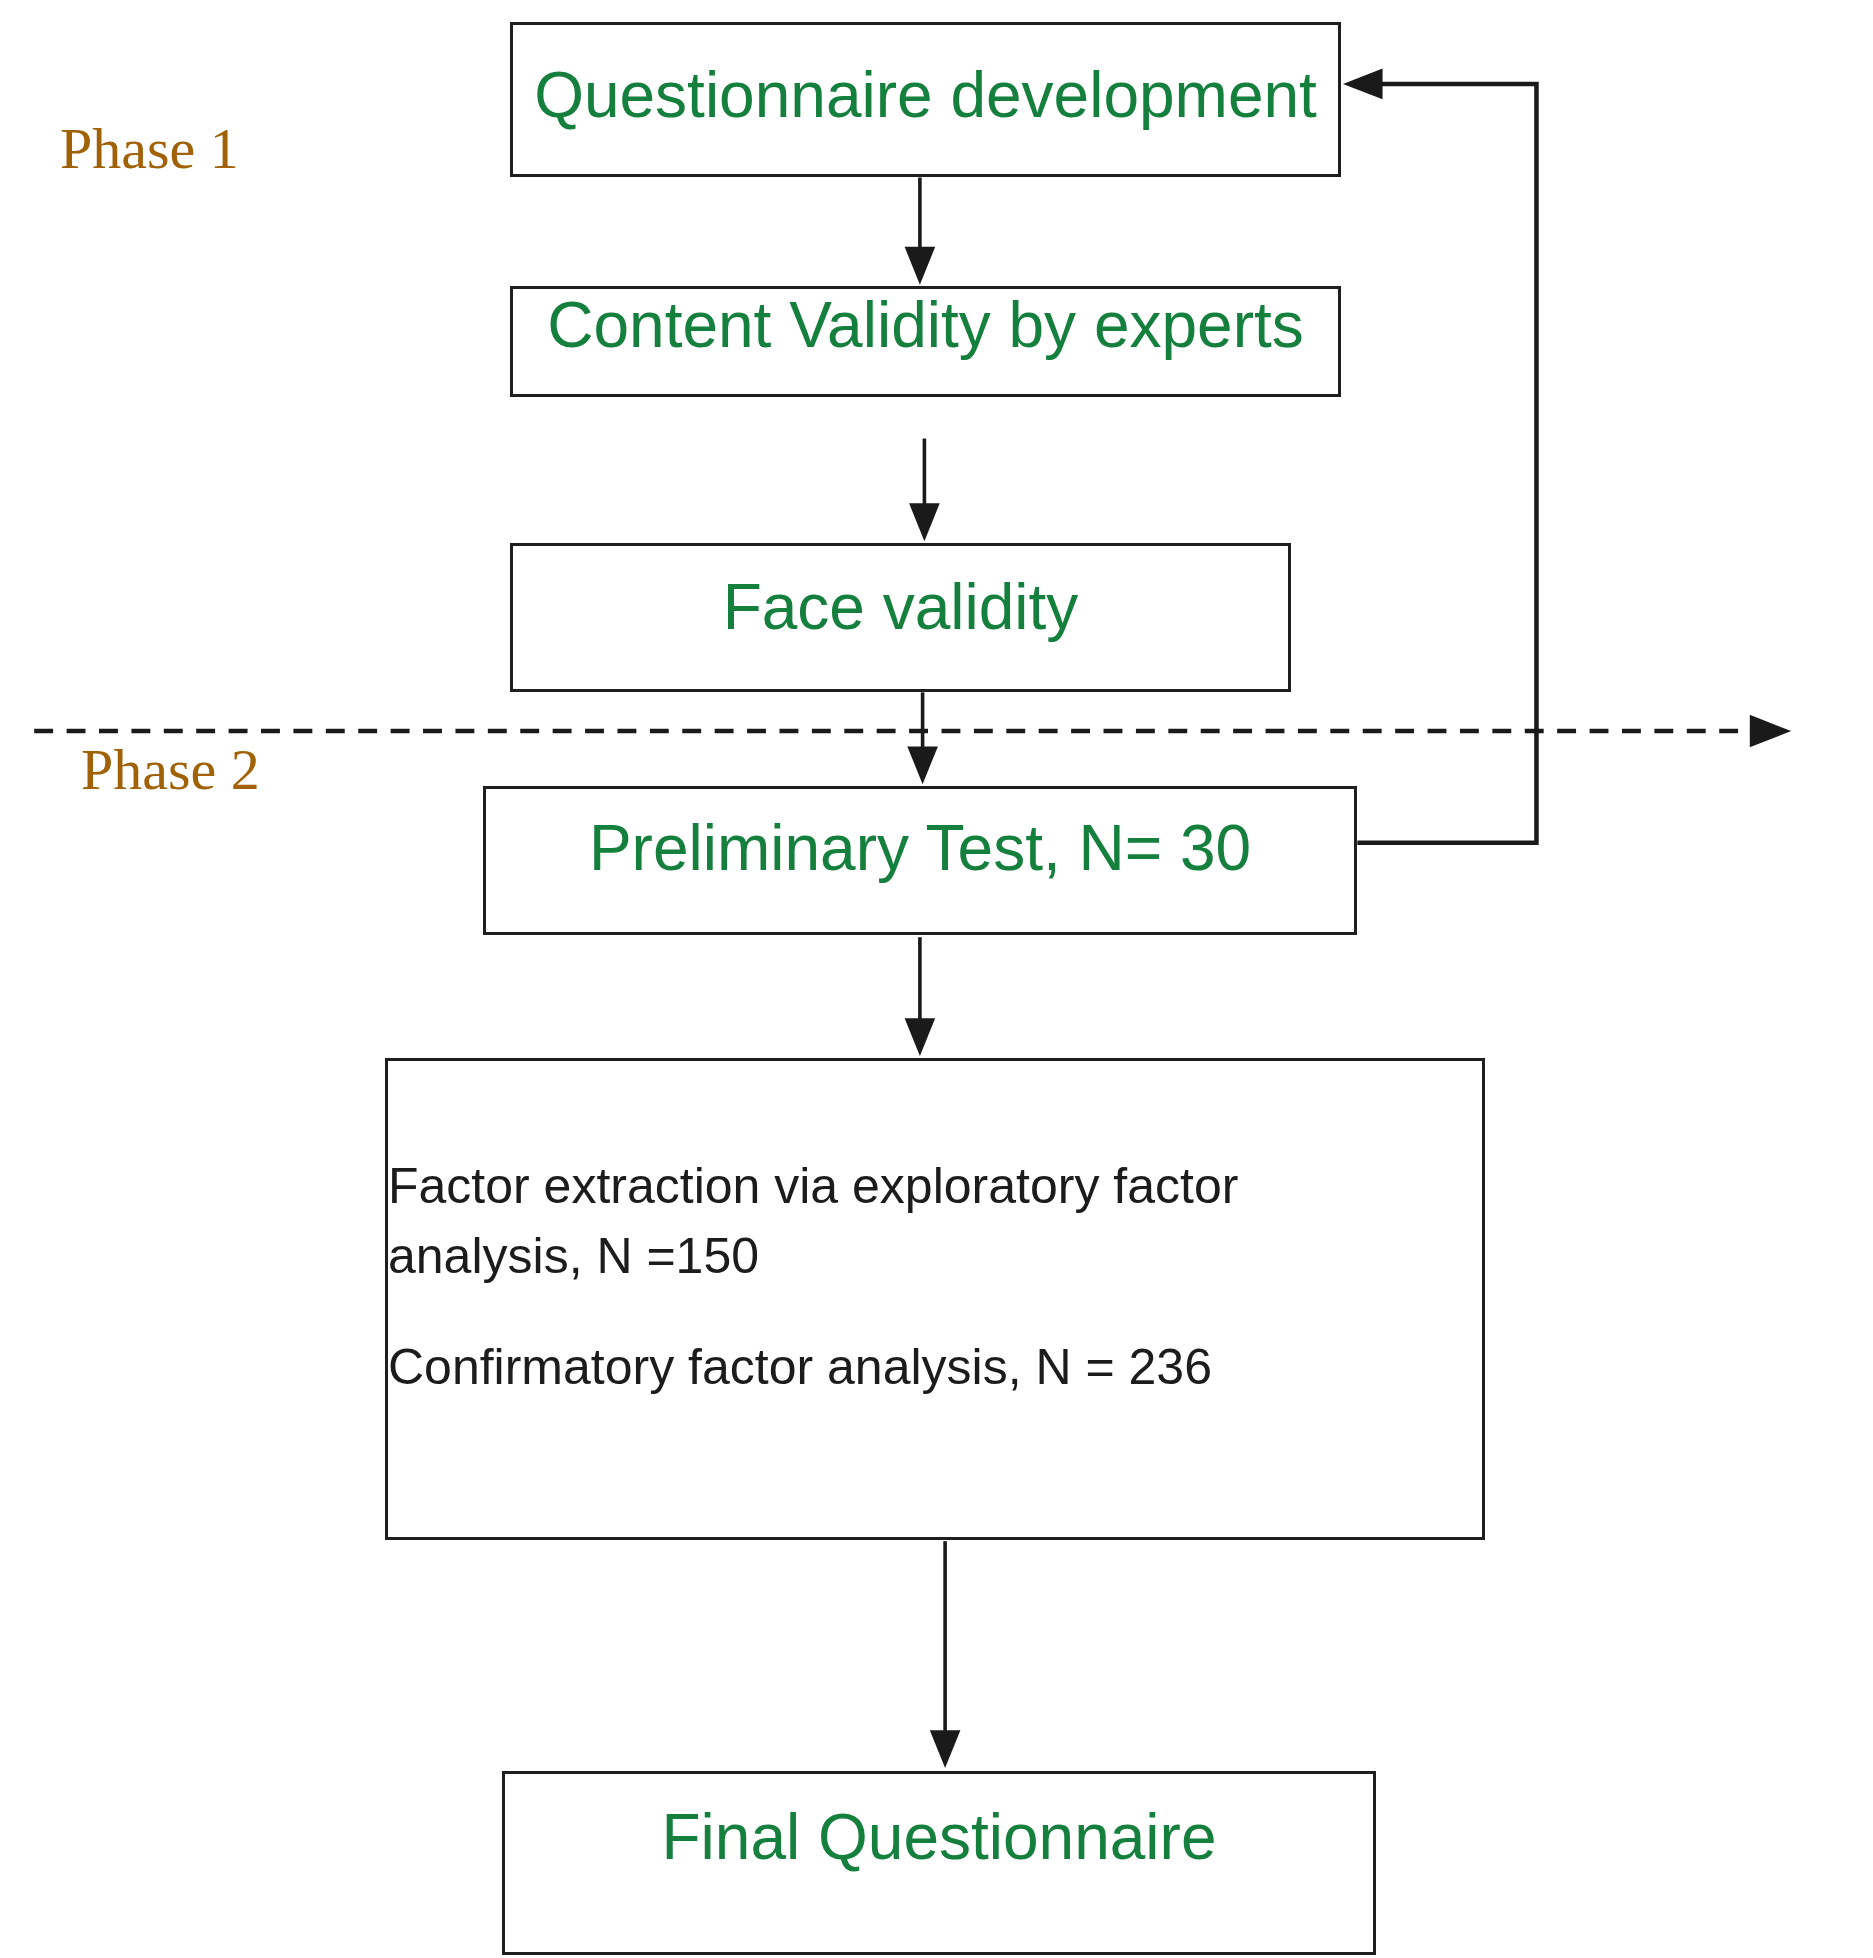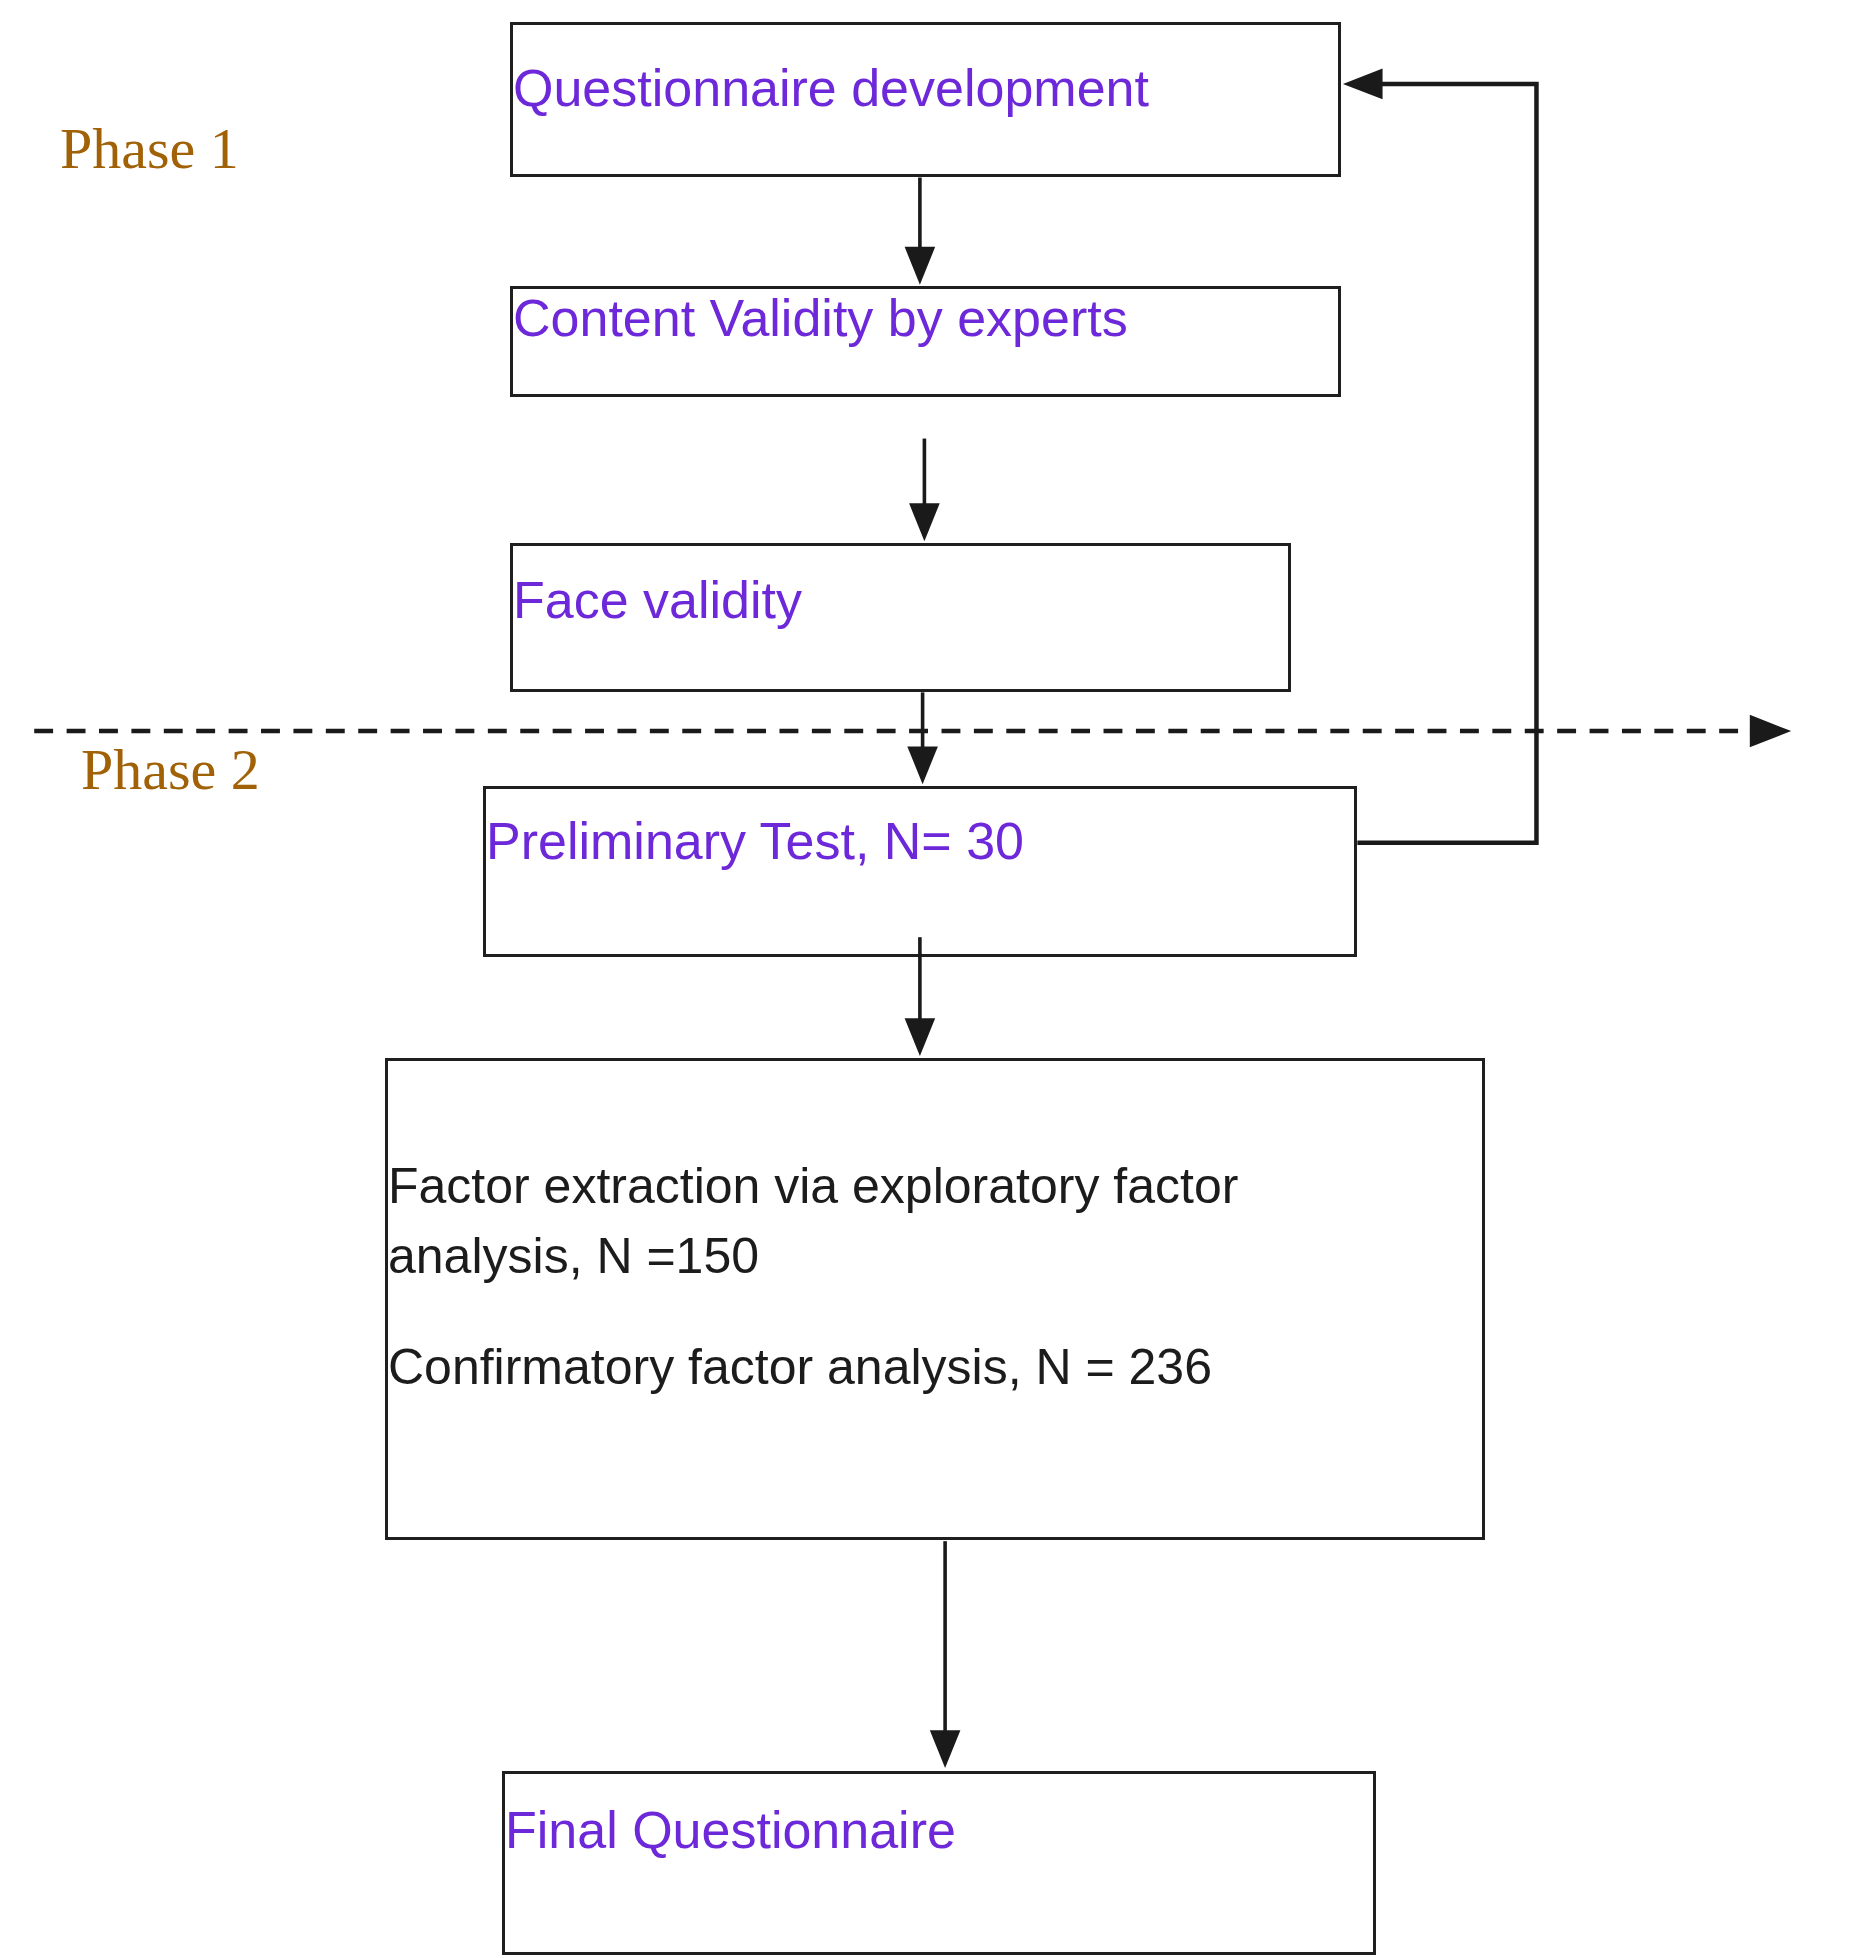--- a/index.html
+++ b/index.html
@@ -19,30 +19,30 @@
     pointer-events: none;
   }
   .box {
     position: absolute;
     box-sizing: border-box;
     border: 3.6px solid #1f1f1f;
     background: #ffffff;
   }
   .box .lbl {
     display: block;
-    text-align: left;
-    font-size: 52px;
+    text-align: center;
+    font-size: 64px;
     line-height: 1.15;
-    color: #6d28d9;
+    color: #15803d;
     white-space: nowrap;
   }
   .b1 { left: 510px; top: 21.6px;  width: 831px; height: 155px; padding-top: 34px; }
   .b2 { left: 510px; top: 286px; width: 831px; height: 111px; }
   .b3 { left: 510px; top: 543px; width: 781px; height: 149px; padding-top: 25px; }
-  .b4 { left: 483px; top: 786px; width: 874px; height: 171px; padding-top: 23.4px; }
+  .b4 { left: 483px; top: 786px; width: 874px; height: 149px; padding-top: 23.4px; }
   .b5 { left: 385px; top: 1058px; width: 1100px; height: 482px; padding-top: 90px; }
   .b6 { left: 502px; top: 1771px; width: 874px; height: 184px; padding-top: 27px; }
   .fa-line {
     text-align: left;
     font-size: 50px;
     line-height: 70px;
     color: #1c1c1c;
     white-space: nowrap;
   }
   .fa-gap { margin-top: 41px; }

